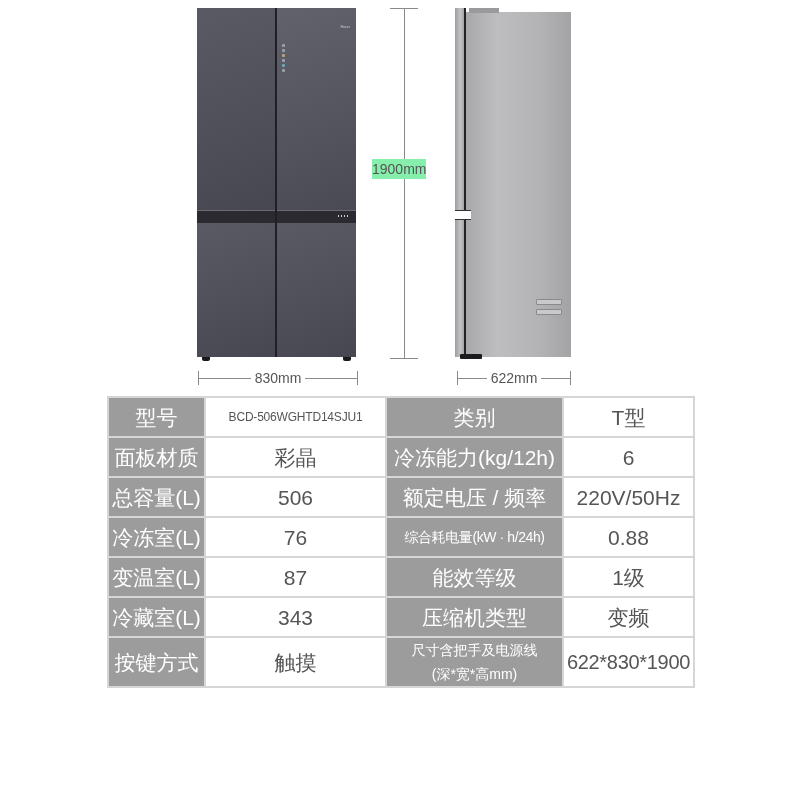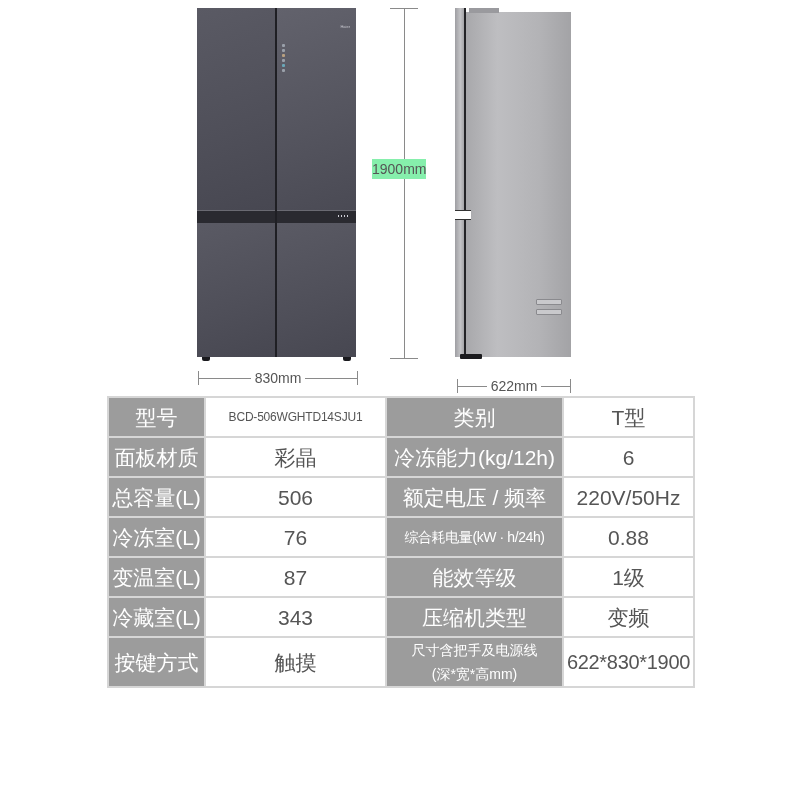--- a/index.html
+++ b/index.html
@@ -307,21 +307,21 @@
   <div class="body"></div>
   <div class="top-cap"></div>
   <div class="door-edge"></div>
   <div class="door-seam"></div>
   <div class="door-cut"></div>
   <div class="vent v1"></div>
   <div class="vent v2"></div>
   <div class="foot"></div>
 </div>
 
-<div class="dim-h" style="left:457px; top:377px; width:114px;">
+<div class="dim-h" style="left:457px; top:369px; width:114px;">
   <div class="tick"></div>
   <div class="line"></div>
   <div class="label">622mm</div>
   <div class="line"></div>
   <div class="tick"></div>
 </div>
 
 <table class="spec-table">
   <colgroup>
     <col style="width:97px;">

